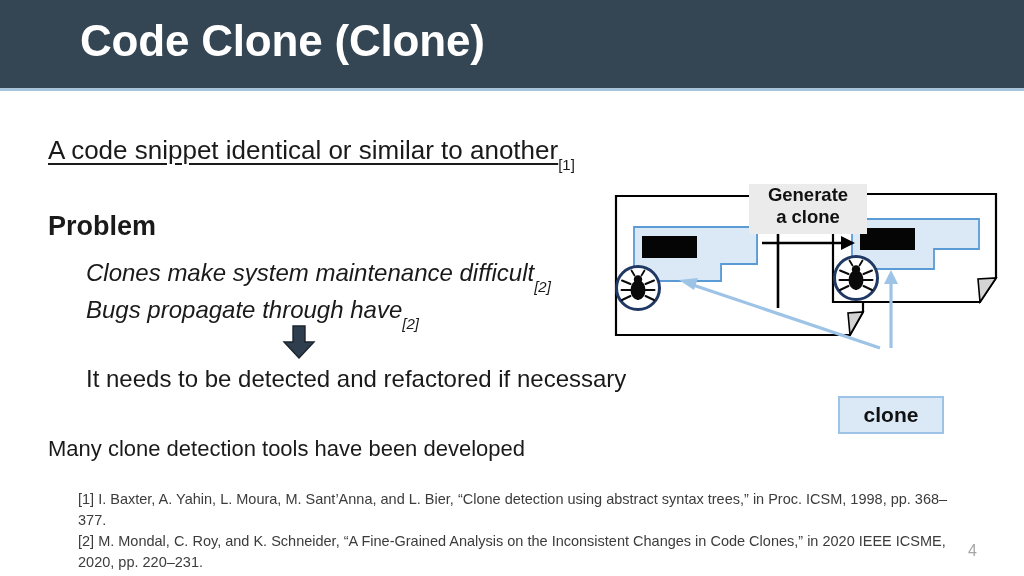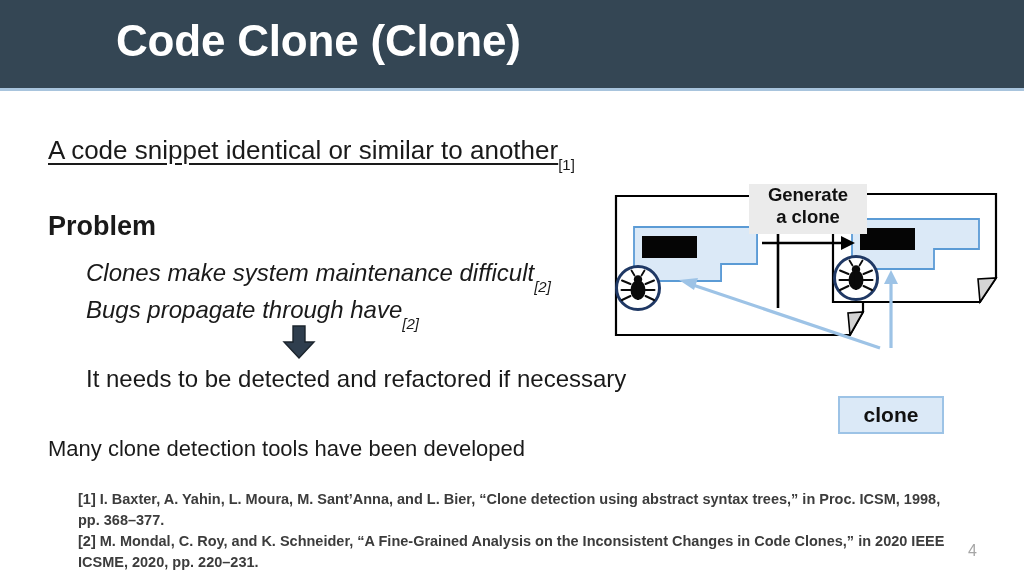--- a/index.html
+++ b/index.html
@@ -33,21 +33,20 @@
   }
   #slide-title {
     position: absolute;
     left: 80px;
     top: 16px;
     font-size: 44px;
     font-weight: bold;
     color: #ffffff;
     letter-spacing: -0.2px;
     white-space: nowrap;
-    margin-left: 36px;
   }
 
   
   #definition-line {
     position: absolute;
     left: 48px;
     top: 135px;
     font-size: 26px;
     white-space: nowrap;
   }
@@ -109,21 +108,21 @@
   
   #references {
     position: absolute;
     left: 78px;
     top: 489px;
     width: 870px;
     font-size: 14.5px;
     line-height: 1.45;
     color: #3c3c3c;
   }
-  #references div { white-space: normal; font-weight: bold; }
+  #references div { white-space: normal; }
 
   #page-number {
     position: absolute;
     left: 968px;
     top: 542px;
     font-size: 16px;
     color: #a6a6a6;
   }
 
   

